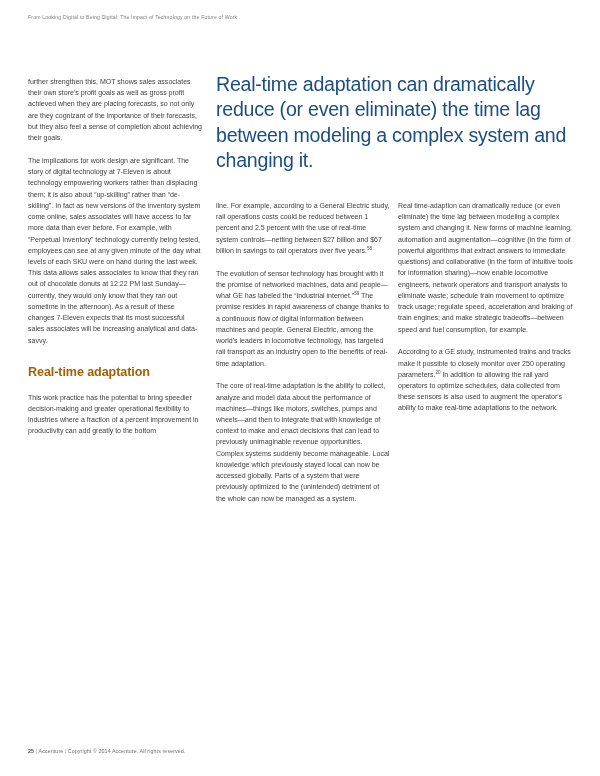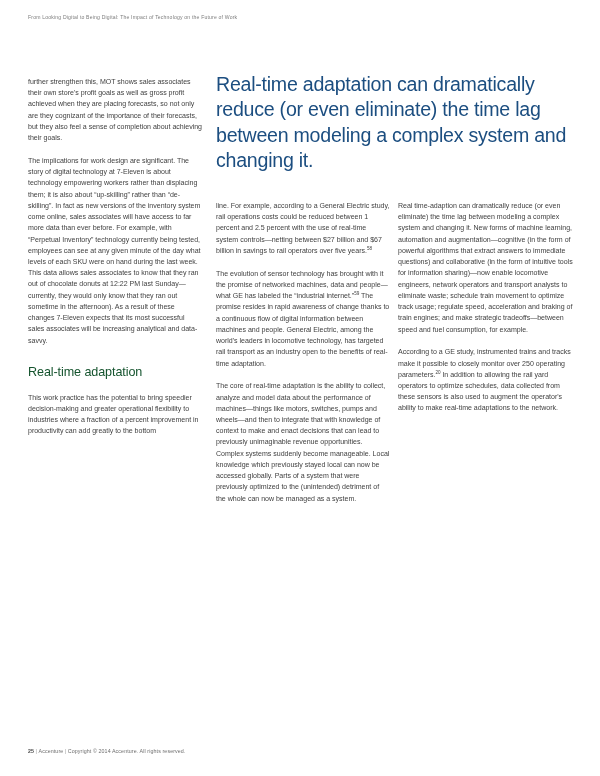--- a/index.html
+++ b/index.html
@@ -60,24 +60,24 @@
   .col1 { left: 28px; top: 76px; width: 174px; }
   .col2 { left: 216px; top: 200px; width: 174px; }
   .col3 { left: 398px; top: 200px; width: 178px; }
 
   .col p {
     margin: 0 0 11.5px 0;
   }
   .col p:last-child { margin-bottom: 0; }
 
   .subhead {
-    color: #14532d;
+    color: #a16207;
     font-size: 12.6px;
     line-height: 1.25;
-    font-weight: 400;
+    font-weight: 700;
     margin: 19px 0 11px 0;
     letter-spacing: -0.1px;
   }
   sup {
     font-size: 4.6px;
     vertical-align: super;
     line-height: 0;
   }
   
   .footer-rule {

